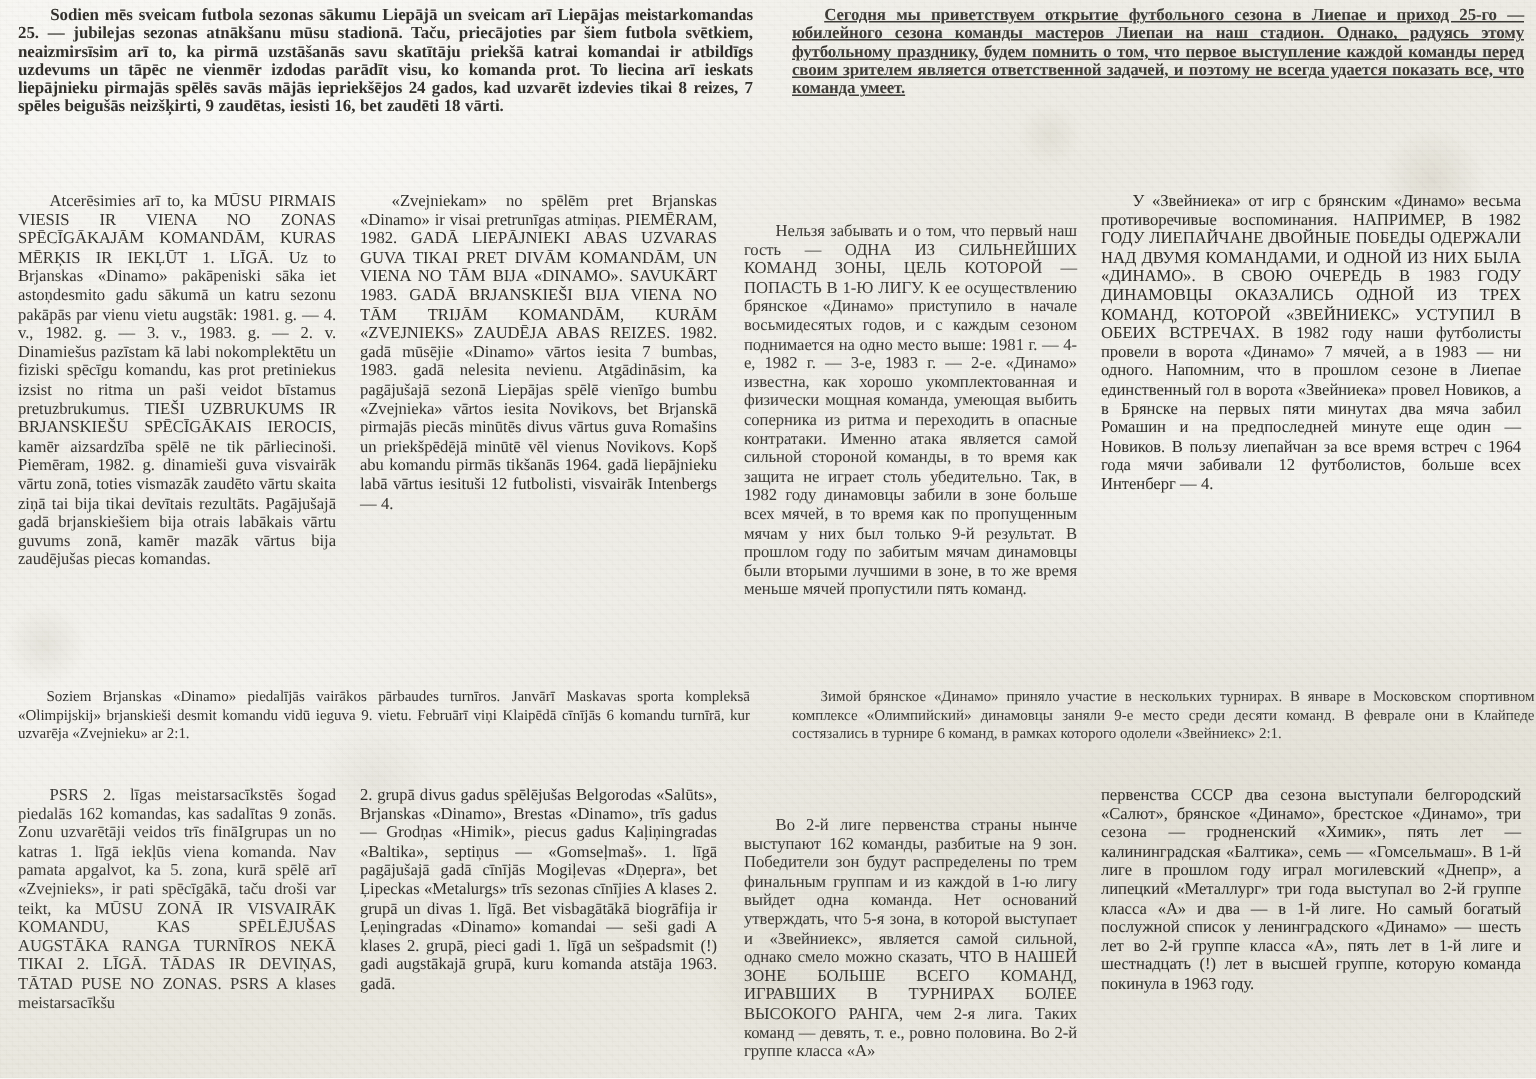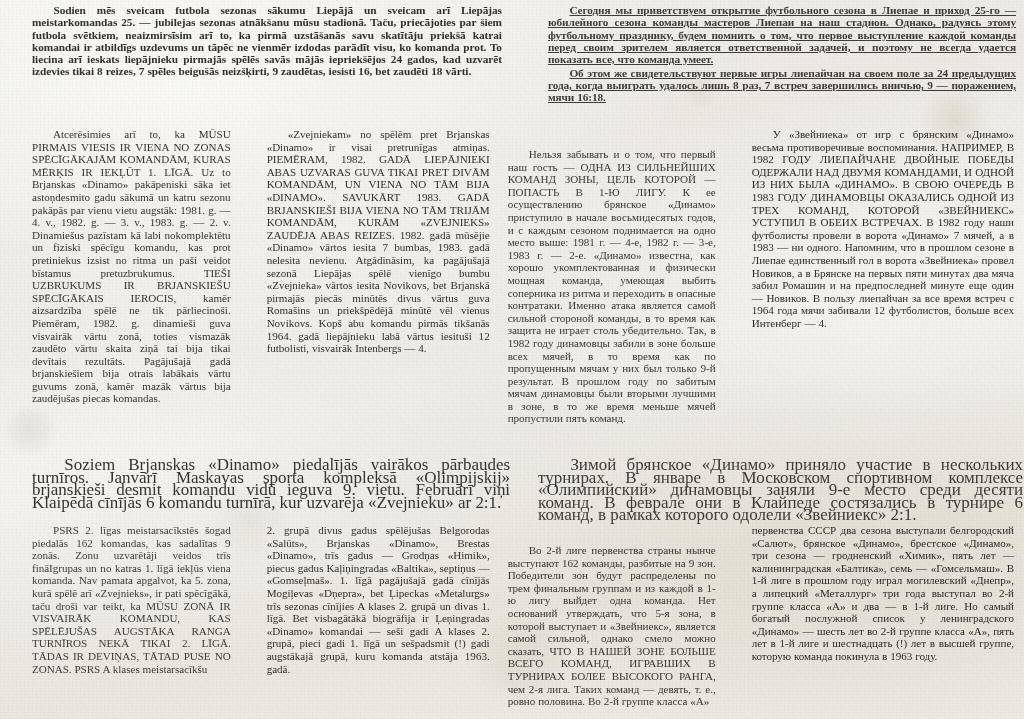--- a/index.html
+++ b/index.html
@@ -95,33 +95,33 @@
   .lead-col.ru p { letter-spacing: -0.1px; text-decoration: underline; }
 
   .body p {
     font-size: 11.1px;
     line-height: 12.6px;
     word-spacing: 0.2px;
     letter-spacing: -0.04px;
   }
 
   .band p {
-    font-size: 17px;
+    font-size: 10px;
     line-height: 12.6px;
     letter-spacing: -0.02px;
   }
 
   
   .ink-a { opacity: 0.90; }
   .ink-b { opacity: 0.86; }
   .ink-c { opacity: 0.92; }
   .ink-d { opacity: 0.88; }
   .ink-e { opacity: 0.94; }
 
-  .blur-lite { filter: blur(0.22px); margin-left: 20px; }
+  .blur-lite { filter: blur(0.22px); }
   .blur-med  { filter: blur(0.32px); }
 
   
   .band-row {
     position: absolute;
     left: 0;
     width: 1024px;
     display: flex;
   }
   .band-lv { width: 512px; box-sizing: border-box; padding: 0 12px 0 12px; }
@@ -131,21 +131,20 @@
 <body>
 
 <div id="page">
 
   <div class="lead-row">
     <div class="lead-col lv lead ink-c blur-lite">
       <p>Sodien mēs sveicam futbola sezonas sākumu Liepājā un sveicam arī Liepājas meistarkomandas 25. — jubilejas sezonas atnākšanu mūsu stadionā. Taču, priecājoties par šiem futbola svētkiem, neaizmirsīsim arī to, ka pirmā uzstāšanās savu skatītāju priekšā katrai komandai ir atbildīgs uzdevums un tāpēc ne vienmēr izdodas parādīt visu, ko komanda prot. To liecina arī ieskats liepājnieku pirmajās spēlēs savās mājās iepriekšējos 24 gados, kad uzvarēt izdevies tikai 8 reizes, 7 spēles beigušās neizšķirti, 9 zaudētas, iesisti 16, bet zaudēti 18 vārti.</p>
     </div>
     <div class="lead-col ru lead ink-b blur-lite">
       <p>Сегодня мы приветствуем открытие футбольного сезона в Лиепае и приход 25-го — юбилейного сезона команды мастеров Лиепаи на наш стадион. Однако, радуясь этому футбольному празднику, будем помнить о том, что первое выступление каждой команды перед своим зрителем является ответственной задачей, и поэтому не всегда удается показать все, что команда умеет.</p>
-      <p>Об этом же свидетельствуют первые игры лиепайчан на своем поле за 24 предыдущих года, когда выиграть удалось лишь 8 раз, 7 встреч завершились вничью, 9 — поражением, мячи 16:18.</p>
     </div>
   </div>
 
   <div class="cols" style="top:128px;">
     <div class="col c1 body ink-a blur-lite">
       <p>Atcerēsimies arī to, ka MŪSU PIRMAIS VIESIS IR VIENA NO ZONAS SPĒCĪGĀKAJĀM KOMANDĀM, KURAS MĒRĶIS IR IEKĻŪT 1. LĪGĀ. Uz to Brjanskas «Dinamo» pakāpeniski sāka iet astoņdesmito gadu sākumā un katru sezonu pakāpās par vienu vietu augstāk: 1981. g. — 4. v., 1982. g. — 3. v., 1983. g. — 2. v. Dinamiešus pazīstam kā labi nokomplektētu un fiziski spēcīgu komandu, kas prot pretiniekus izsist no ritma un paši veidot bīstamus pretuzbrukumus. TIEŠI UZBRUKUMS IR BRJANSKIEŠU SPĒCĪGĀKAIS IEROCIS, kamēr aizsardzība spēlē ne tik pārliecinoši. Piemēram, 1982. g. dinamieši guva visvairāk vārtu zonā, toties vismazāk zaudēto vārtu skaita ziņā tai bija tikai devītais rezultāts. Pagājušajā gadā brjanskiešiem bija otrais labākais vārtu guvums zonā, kamēr mazāk vārtus bija zaudējušas piecas komandas.</p>
     </div>
     <div class="col c2 body ink-c blur-lite">
       <p>«Zvejniekam» no spēlēm pret Brjanskas «Dinamo» ir visai pretrunīgas atmiņas. PIEMĒRAM, 1982. GADĀ LIEPĀJNIEKI ABAS UZVARAS GUVA TIKAI PRET DIVĀM KOMANDĀM, UN VIENA NO TĀM BIJA «DINAMO». SAVUKĀRT 1983. GADĀ BRJANSKIEŠI BIJA VIENA NO TĀM TRIJĀM KOMANDĀM, KURĀM «ZVEJNIEKS» ZAUDĒJA ABAS REIZES. 1982. gadā mūsējie «Dinamo» vārtos iesita 7 bumbas, 1983. gadā nelesita nevienu. Atgādināsim, ka pagājušajā sezonā Liepājas spēlē vienīgo bumbu «Zvejnieka» vārtos iesita Novikovs, bet Brjanskā pirmajās piecās minūtēs divus vārtus guva Romašins un priekšpēdējā minūtē vēl vienus Novikovs. Kopš abu komandu pirmās tikšanās 1964. gadā liepājnieku labā vārtus iesituši 12 futbolisti, visvairāk Intenbergs — 4.</p>
     </div>

